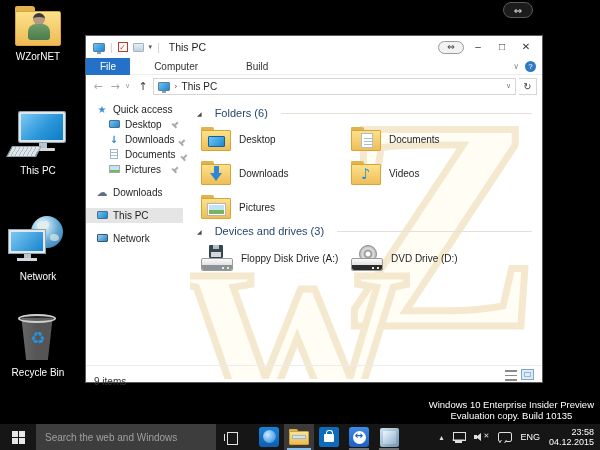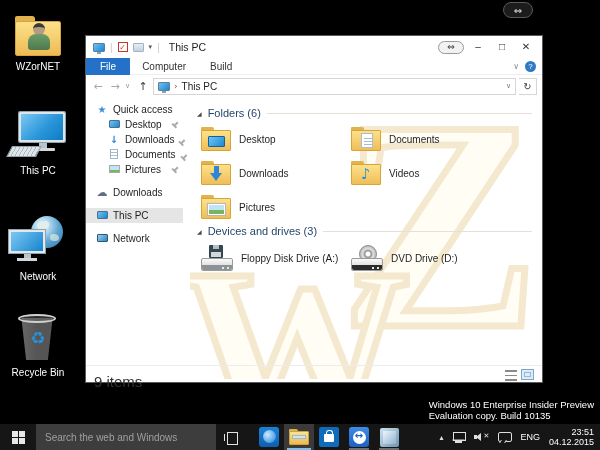--- a/index.html
+++ b/index.html
@@ -72,21 +72,21 @@
   .qat-check { width:10px; height:10px; border:1px solid #c0392b; background:#fff; color:#c0392b; font-size:8px; line-height:9px; text-align:center; }
   .qat-folder { width:11px; height:9px; background:linear-gradient(180deg,#e8eef3,#c2d2de); border:1px solid #9fb3c0; border-radius:1px; }
   .qat-drop { font-size:7px; color:#555; }
   .win-title { font-size:10.5px; color:#1e1e1e; margin-left:4px; }
   .wcontrols { margin-left:auto; display:flex; align-items:center; gap:0; }
   .wc-resize { width:26px; height:13px; border:1px solid #9a9a9a; border-radius:7px; background:#f2f2f2;
     color:#333; font-size:9px; line-height:11px; text-align:center; margin-right:2px; }
   .wc-btn { width:24px; height:16px; text-align:center; font-size:10px; color:#333; line-height:16px; cursor:pointer; }
 
   .ribbon { position:relative; z-index:2; height:17px; display:flex; align-items:center; background:#fff; border-bottom:1px solid #eee; }
-  .tab { font-size:10px; color:#333; padding:0 12px; height:17px; line-height:17px; cursor:pointer; }
+  .tab { font-size:10px; color:#333; padding:0 24px; height:17px; line-height:17px; cursor:pointer; }
   .tab.file { background:#2472c8; color:#fff; padding:0 14px; }
   .ribbon-right { margin-left:auto; display:flex; align-items:center; gap:6px; padding-right:6px; }
   .rib-collapse { color:#8a8a8a; font-size:8px; }
   .rib-help { width:11px; height:11px; border-radius:50%; background:#2f7ac6; color:#fff; font-size:8px; line-height:11px; text-align:center; }
 
   .addrrow { position:relative; z-index:2; height:22px; display:flex; align-items:center; gap:3px; padding:0 5px; background:#fff; }
   .nav-arrow { font-size:11px; width:14px; text-align:center; }
   .dim { color:#a8a8a8; } .dark { color:#3c3c3c; }
   .tiny-chev { font-size:7px; color:#9a9a9a; width:8px; }
   .addrbox { flex:1; height:17px; border:1px solid #d6d6d6; display:flex; align-items:center; gap:4px; padding:0 4px; }
@@ -115,21 +115,21 @@
   .nic-doc { width:8px; height:10px; background:#fff; border:1px solid #9fb6c6;
     background-image:repeating-linear-gradient(180deg,transparent 0 2px,#a9bfce 2px 3px); }
   .nic-pic { width:11px; height:8px; border:1px solid #a9a9a9; background:linear-gradient(180deg,#bfe3f7 60%,#79b55a 60%); }
   .nic-cloud { color:#5f6f81; font-size:11px; }
   .nic-mon2 { width:11px; height:8px; background:linear-gradient(135deg,#9ed1f2,#2b84c4); border:1px solid #31576f; border-radius:1px; }
   .pin { position:relative; width:8px; height:8px; margin-left:auto; transform:rotate(45deg); opacity:.75; }
   .pin::before { content:""; position:absolute; left:3px; top:0; width:2px; height:5px; background:#8f8f8f; }
   .pin::after { content:""; position:absolute; left:1px; top:4px; width:6px; height:2px; background:#8f8f8f; }
 
   .main { position:relative; flex:1; padding:6px 0 0 14px; }
-  .grp-hdr { display:flex; align-items:center; gap:6px; margin-top:4px; margin-right:10px; }
+  .grp-hdr { display:flex; align-items:center; gap:13px; margin-top:4px; margin-right:10px; }
   .grp-tri { font-size:6px; color:#4a4a4a; }
   .grp-label { font-size:11px; color:#26466d; white-space:nowrap; }
   .grp-line { flex:1; height:1px; background:#e4e0d5; }
   .tilegrid { display:grid; grid-template-columns:150px 170px; column-gap:0; row-gap:10px; margin:8px 0 6px 4px; }
   .tile { display:flex; align-items:center; gap:8px; cursor:pointer; }
   .tile-label { font-size:10px; color:#1e1e1e; }
 
   
   .folder { position:relative; width:30px; height:24px; flex:none; }
   .folder::before { content:""; position:absolute; left:0; top:0; width:13px; height:6px; background:#e0b34f; border-radius:1px 2px 0 0; }
@@ -163,29 +163,29 @@
   .winflag { position:absolute; left:2px; top:3px; width:6px; height:6px; background:#29a3e8;
     box-shadow:7px 0 #29a3e8, 0 7px #29a3e8, 7px 7px #29a3e8; z-index:2; }
   .disc { position:absolute; left:8px; top:0; width:18px; height:18px; border-radius:50%; border:1px solid #8d8d8d;
     background:radial-gradient(circle, #fff 0 2px, #9e9e9e 3px 4px, #e3e3e3 5px, #b9b9b9 8px, #ececec 10px); }
   .drive-info { display:flex; flex-direction:column; gap:2px; }
   .usage-track { width:118px; height:9px; border:1px solid #bcbcbc; background:#e9e9e9; }
   .usage-fill { height:100%; background:#2aa0da; }
   .drive-detail { font-size:9px; color:#6f6f6f; }
 
   .statusbar { position:relative; z-index:2; height:19px; border-top:1px solid #ececec; display:flex; align-items:center; padding:0 8px; }
-  .status-text { font-size:15px; color:#333;margin-top:12px; }
+  .status-text { font-size:10px; color:#333;margin-top:12px; }
   .view-toggles { margin-left:auto; display:flex; gap:4px; }
   .vt { width:13px; height:11px; border:1px solid transparent; }
   .vt-list { background:repeating-linear-gradient(180deg,#8a8a8a 0 1px,transparent 1px 4px); width:12px; margin-top:1px; }
   .vt-thumb { border:1px solid #7ba7cc; background:#dcebf7; position:relative; }
   .vt-thumb::before { content:""; position:absolute; inset:2px; border:1px solid #9ab8d4; }
 
   
-  .build-wm { position:absolute; right:6px; top:399px; text-align:left; color:#fff; font-size:9.5px; line-height:11px; }
+  .build-wm { position:absolute; right:6px; top:399px; text-align:center; color:#fff; font-size:9.5px; line-height:11px; }
 
   
   .taskbar { position:absolute; left:0; bottom:0; width:600px; height:26px; background:#161616; display:flex; align-items:center; z-index:5; }
   .start { width:36px; height:26px; display:flex; align-items:center; justify-content:center; cursor:pointer; }
   .winlogo-sm { width:13px; height:13px; display:grid; grid-template-columns:6px 6px; grid-template-rows:6px 6px; gap:1px; }
   .winlogo-sm i { background:#e8e8e8; }
   .tb-search { width:180px; height:26px; background:#3d3d3d; display:flex; align-items:center; padding:0 9px; }
   .tb-search input { background:transparent; border:none; outline:none; color:#a8a8a8; font-size:10px; width:100%; font-family:inherit; }
   .tb-search input::placeholder { color:#a0a0a0; }
   .taskview { width:30px; height:26px; display:flex; align-items:center; justify-content:center; cursor:pointer; }
@@ -227,21 +227,21 @@
   .ac-tray::before { content:""; position:absolute; left:0; top:0; width:12px; height:8px; border:1.3px solid #e0e0e0; border-radius:2px; }
   .ac-tray::after { content:""; position:absolute; left:2px; bottom:0; width:4px; height:3px; background:#161616; border-left:1.3px solid #e0e0e0; border-right:1.3px solid #e0e0e0; transform:skewX(-30deg); }
   .tray-lang { color:#fff; font-size:9px; cursor:pointer; }
   .tray-clock { display:flex; flex-direction:column; align-items:flex-end; line-height:10px; color:#fff; font-size:9px; cursor:pointer; }
 </style>
 </head>
 <body>
 
 <button class="corner-toggle glyph">⇔</button>
 
-<div class="dicon" style="top:16px">
+<div class="dicon" style="top:6px">
   <div class="bigfolder">
     <div class="avatar">
         <div class="av-head"></div>
         <div class="av-body"></div>
       </div>
   </div>
   <span class="dlabel">WZorNET</span>
 </div>
 
 <div class="dicon" style="top:112px">
@@ -482,17 +482,17 @@
   </div>
   <div class="tray">
     <span class="tray-chev glyph">▴</span>
     <span class="net-tray"></span>
     <span class="vol-tray">
         <span class="vol-x glyph">✕</span>
       </span>
     <span class="ac-tray"></span>
     <span class="tray-lang">ENG</span>
     <span class="tray-clock">
-      <span>23:51</span>
+      <span>23:58</span>
       <span>04.12.2015</span>
     </span>
   </div>
 </div>
 
 </body></html>

